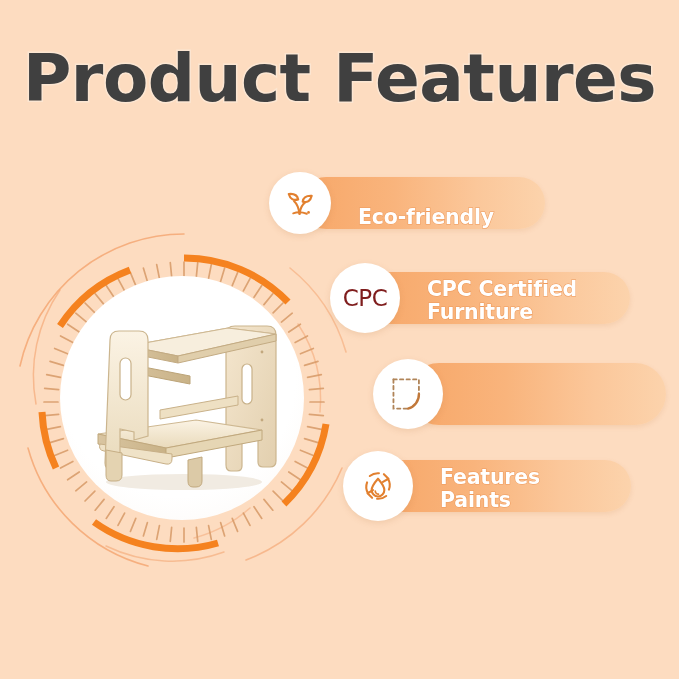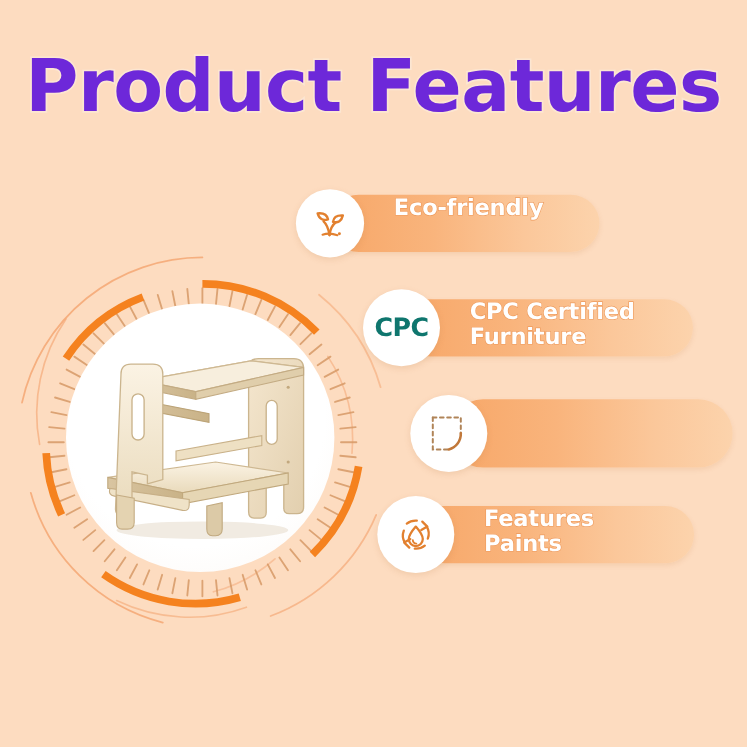--- a/index.html
+++ b/index.html
@@ -8,41 +8,41 @@
     font-family:"Liberation Sans","DejaVu Sans",sans-serif;
     background:#FDDCC0;
     position:relative;
   }
   #stage{position:absolute;inset:0;width:679px;height:679px;overflow:hidden;background:#FDDCC0;}
 
   
   .title{
     position:absolute;left:0;top:42px;width:679px;text-align:center;
     font-size:66px;line-height:74px;font-weight:700;letter-spacing:-0.5px;
-    color:#6d28d9;
+    color:#404040;
     -webkit-text-stroke:3px #FCE6D2;
     paint-order:stroke fill;
     font-family:"DejaVu Sans","Liberation Sans",sans-serif;
     white-space:nowrap;
   }
 
   
   .photo-wrap{position:absolute;left:36px;top:252px;width:292px;height:292px;}
   .photo-svg{position:absolute;left:-38px;top:-36px;width:372px;height:372px;overflow:visible;}
   .photo-disc{
     position:absolute;left:24px;top:24px;width:244px;height:244px;border-radius:50%;
     background:radial-gradient(circle at 48% 42%, #ffffff 0%, #ffffff 62%, #fbf7f3 100%);
     overflow:hidden;
   }
   .stool-svg{position:absolute;left:50%;top:50%;transform:translate(-50%,-50%);}
 
   
   .pill{
     position:absolute;
-    display:flex;align-items:flex-start;
+    display:flex;align-items:flex-end;
     height:52px;
     border-radius:26px;
     background:linear-gradient(90deg,#F7A768 0%,#F9B47C 38%,#FBC79A 72%,#FCD3AC 100%);
     box-shadow:0 2px 5px rgba(190,120,60,.14);
     padding-left:58px;padding-right:26px;
     box-sizing:border-box;
   }
   .pill.two{height:62px;border-radius:31px;}
   .pill-label{
     color:#FFFFFF;
@@ -56,21 +56,21 @@
   .badge{
     position:absolute;left:0;top:50%;transform:translate(-50%,-50%);
     width:62px;height:62px;border-radius:50%;
     background:#FFFFFF;
     box-shadow:0 2px 6px rgba(185,120,65,.18);
     display:flex;align-items:center;justify-content:center;
     z-index:3;
   }
   .badge.big{width:70px;height:70px;}
   .badge-text{
-    font-size:23px;font-weight:700;color:#0f766e;letter-spacing:-0.5px;
+    font-size:23px;font-weight:400;color:#7f1d1d;letter-spacing:-0.5px;
     font-family:"DejaVu Sans","Liberation Sans",sans-serif;
   }
 </style>
 </head>
 <body>
 
 <div id="stage">
 
   <div class="title">Product Features</div>
 

